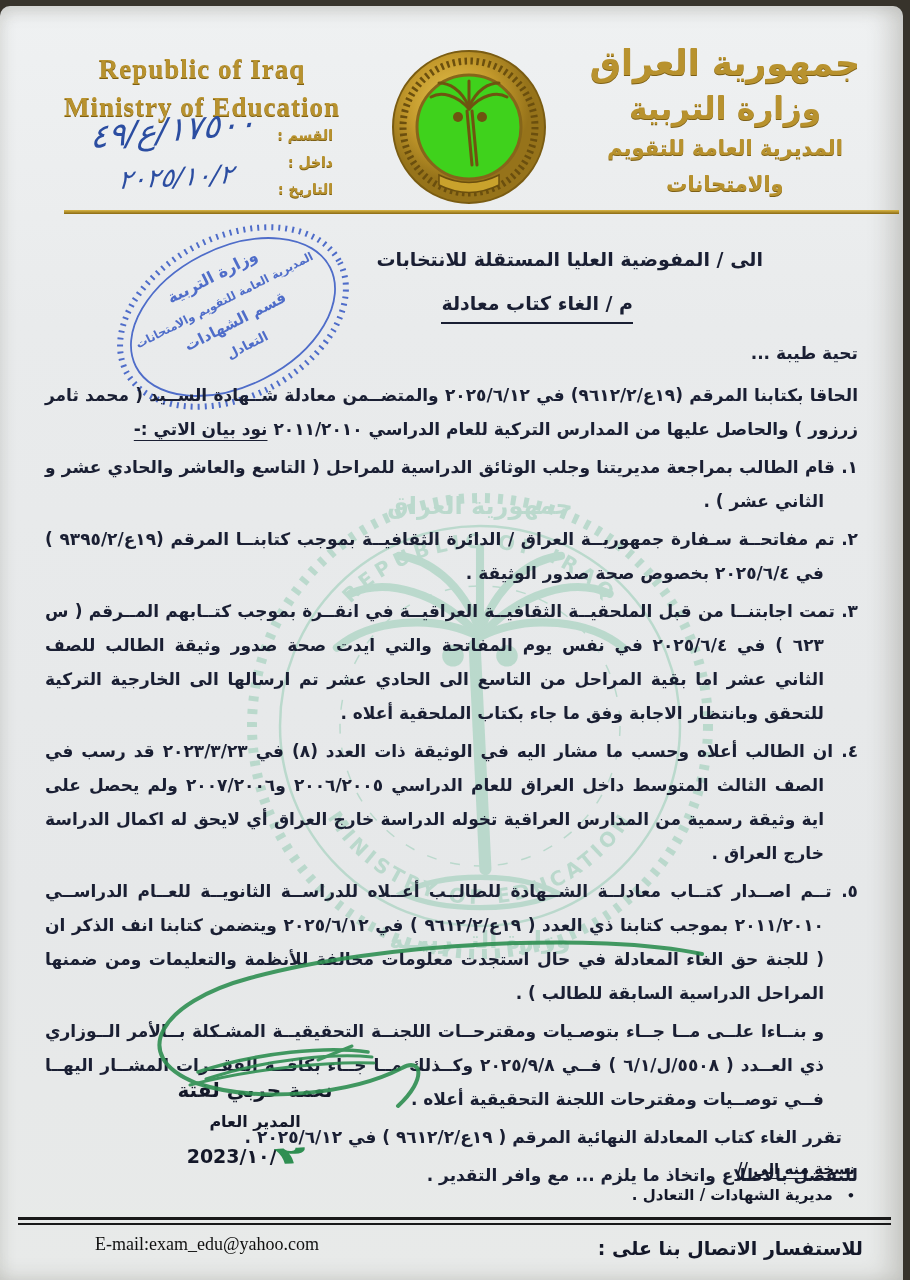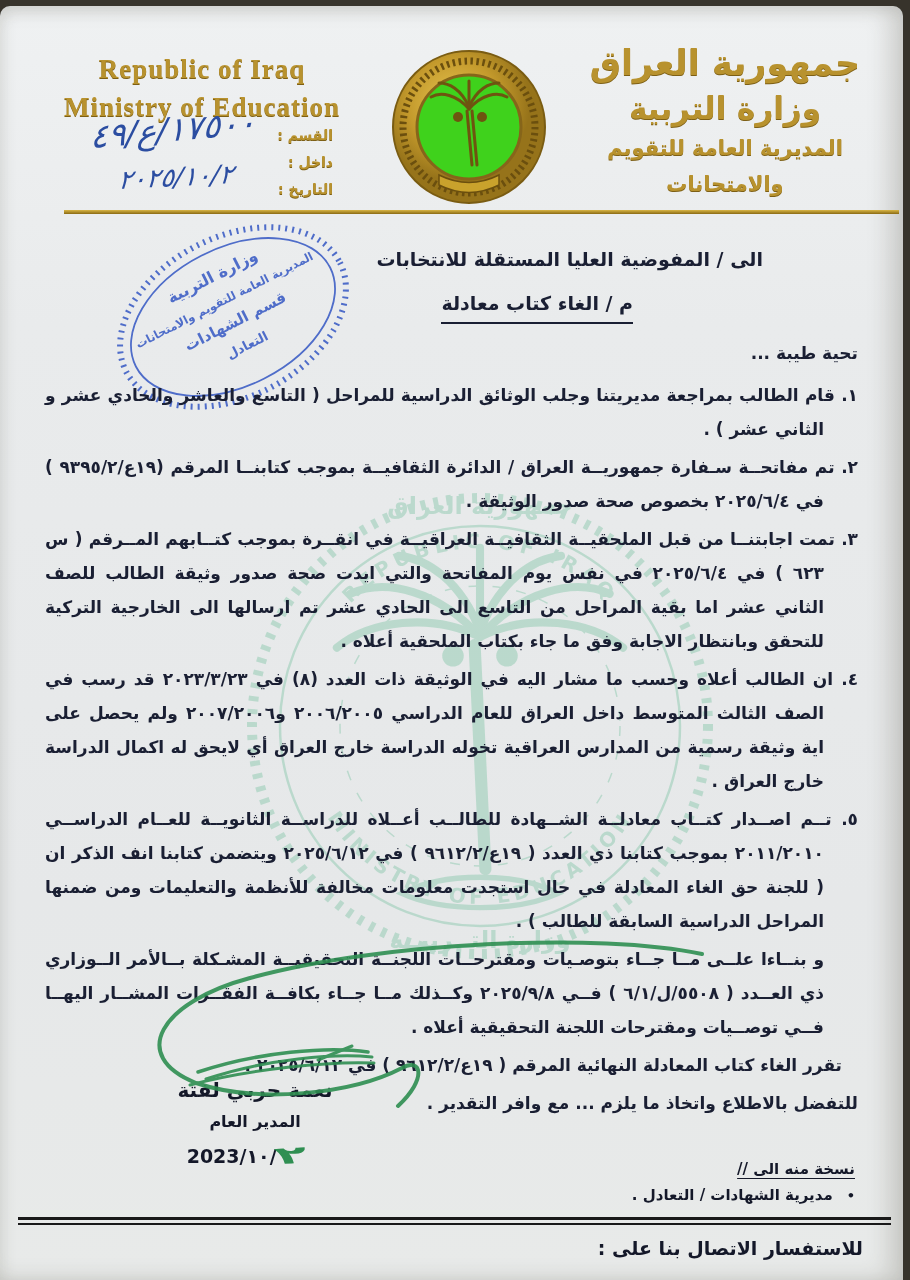--- a/index.html
+++ b/index.html
@@ -162,20 +162,22 @@
       <circle cx="20" cy="-38" r="8" fill="#7ec4a5" stroke="none"></circle>
       <path d="M -58,138 C -28,122 28,122 58,138 C 28,152 -28,152 -58,138 Z" stroke-width="4"></path>
     </g>
   </svg>
 
   <div class="content">
     <div class="to-line">الى / المفوضية العليا المستقلة للانتخابات</div>
     <div><span class="subject">م / الغاء كتاب معادلة</span></div>
     <div class="greeting">تحية طيبة ...</div>
 
+    <div class="para"><span>الحاقا بكتابنا المرقم (١٩ع/٩٦١٢/٢) في ٢٠٢٥/٦/١٢ والمتضــمن معادلة شــهادة الســيد ( محمد ثامر زرزور ) والحاصل عليها من المدارس التركية للعام الدراسي ٢٠١١/٢٠١٠</span>
+      <span class="ul">نود بيان الاتي :-</span></div>
 
     <div class="item"><span class="num">١.</span> <span>قام الطالب بمراجعة مديريتنا وجلب الوثائق الدراسية للمراحل ( التاسع والعاشر والحادي عشر و الثاني عشر ) .</span></div>
     <div class="item"><span class="num">٢.</span> <span>تم مفاتحــة سـفارة جمهوريــة العراق / الدائرة الثقافيــة بموجب كتابنــا المرقم (١٩ع/٩٣٩٥/٢ ) في ٢٠٢٥/٦/٤ بخصوص صحة صدور الوثيقة .</span></div>
     <div class="item"><span class="num">٣.</span> <span>تمت اجابتنــا من قبل الملحقيــة الثقافيــة العراقيــة في انقــرة بموجب كتــابهم المــرقم ( س ٦٢٣ ) في ٢٠٢٥/٦/٤ في نفس يوم المفاتحة والتي ايدت صحة صدور وثيقة الطالب للصف الثاني عشر اما بقية المراحل من التاسع الى الحادي عشر تم ارسالها الى الخارجية التركية للتحقق وبانتظار الاجابة وفق ما جاء بكتاب الملحقية أعلاه .</span></div>
     <div class="item"><span class="num">٤.</span> <span>ان الطالب أعلاه وحسب ما مشار اليه في الوثيقة ذات العدد (٨) في ٢٠٢٣/٣/٢٣ قد رسب في الصف الثالث المتوسط داخل العراق للعام الدراسي ٢٠٠٦/٢٠٠٥ و٢٠٠٧/٢٠٠٦ ولم يحصل على اية وثيقة رسمية من المدارس العراقية تخوله الدراسة خارج العراق أي لايحق له اكمال الدراسة خارج العراق .</span></div>
     <div class="item"><span class="num">٥.</span> <span>تــم اصــدار كتــاب معادلــة الشــهادة للطالــب أعــلاه للدراســة الثانويــة للعــام الدراســي ٢٠١١/٢٠١٠ بموجب كتابنا ذي العدد ( ١٩ع/٩٦١٢/٢ ) في ٢٠٢٥/٦/١٢ ويتضمن كتابنا انف الذكر ان ( للجنة حق الغاء المعادلة في حال استجدت معلومات مخالفة للأنظمة والتعليمات ومن ضمنها المراحل الدراسية السابقة للطالب ) .</span></div>
 
     <div class="cont">و بنــاءا علــى مــا جــاء بتوصـيات ومقترحــات اللجنــة التحقيقيــة المشـكلة بــالأمر الــوزاري ذي العــدد ( ٥٥٠٨/ل/٦/١ ) فــي ٢٠٢٥/٩/٨ وكــذلك مــا جــاء بكافــة الفقــرات المشــار اليهــا فــي توصــيات ومقترحات اللجنة التحقيقية أعلاه .</div>
 
     <div class="decision">تقرر الغاء كتاب المعادلة النهائية المرقم ( ١٩ع/٩٦١٢/٢ ) في ٢٠٢٥/٦/١٢ .</div>
@@ -187,20 +189,21 @@
     <div class="sig-title">المدير العام</div>
     <div class="sig-date"><span>2023/١٠/</span><span class="green-two">٢</span></div>
   </div>
 
   <div class="copy-block">
     <div class="copy-title">نسخة منه الى //</div>
     <div class="copy-item"><span class="bullet">•</span><span>مديرية الشهادات / التعادل .</span></div>
   </div>
 
   <div class="footer-rule"></div>
+  <div class="footer-email">E-mail:exam_edu@yahoo.com</div>
   <div class="footer-label">للاستفسار الاتصال بنا على :</div>
 
   <svg class="pen" width="910" height="1280" viewBox="0 0 910 1280">
     <g stroke="#2f8f52" fill="none" stroke-linecap="round" opacity=".9">
       <path d="M 702 948 C 600 926, 380 936, 250 972 C 160 996, 128 1050, 196 1077 C 258 1098, 352 1088, 402 1062 C 421 1051, 428 1072, 398 1100" stroke-width="4"></path>
       <path d="M 198 1066 C 258 1046, 328 1040, 368 1046" stroke-width="3.5"></path>
       <path d="M 206 1073 C 266 1053, 336 1047, 372 1051" stroke-width="3"></path>
       <path d="M 190 1079 C 250 1063, 330 1055, 374 1057" stroke-width="3"></path>
       <path d="M 352 1040 L 318 1054" stroke-width="3"></path>
     </g>

